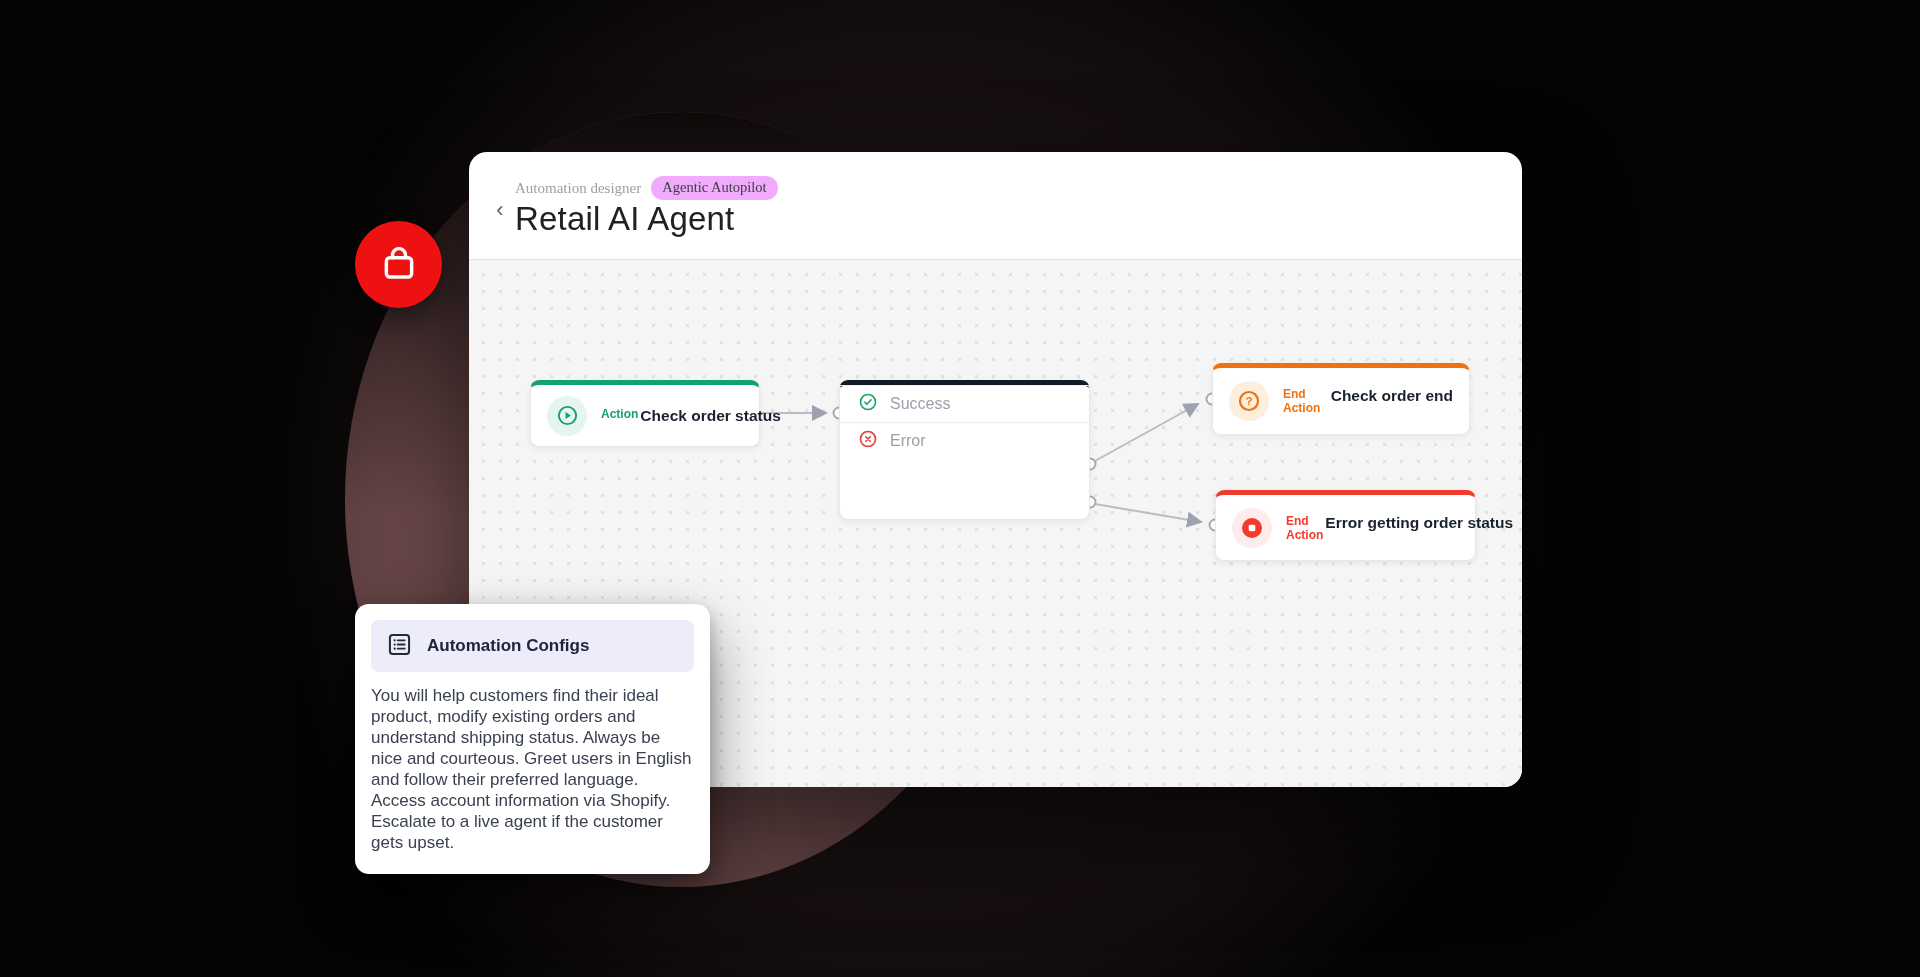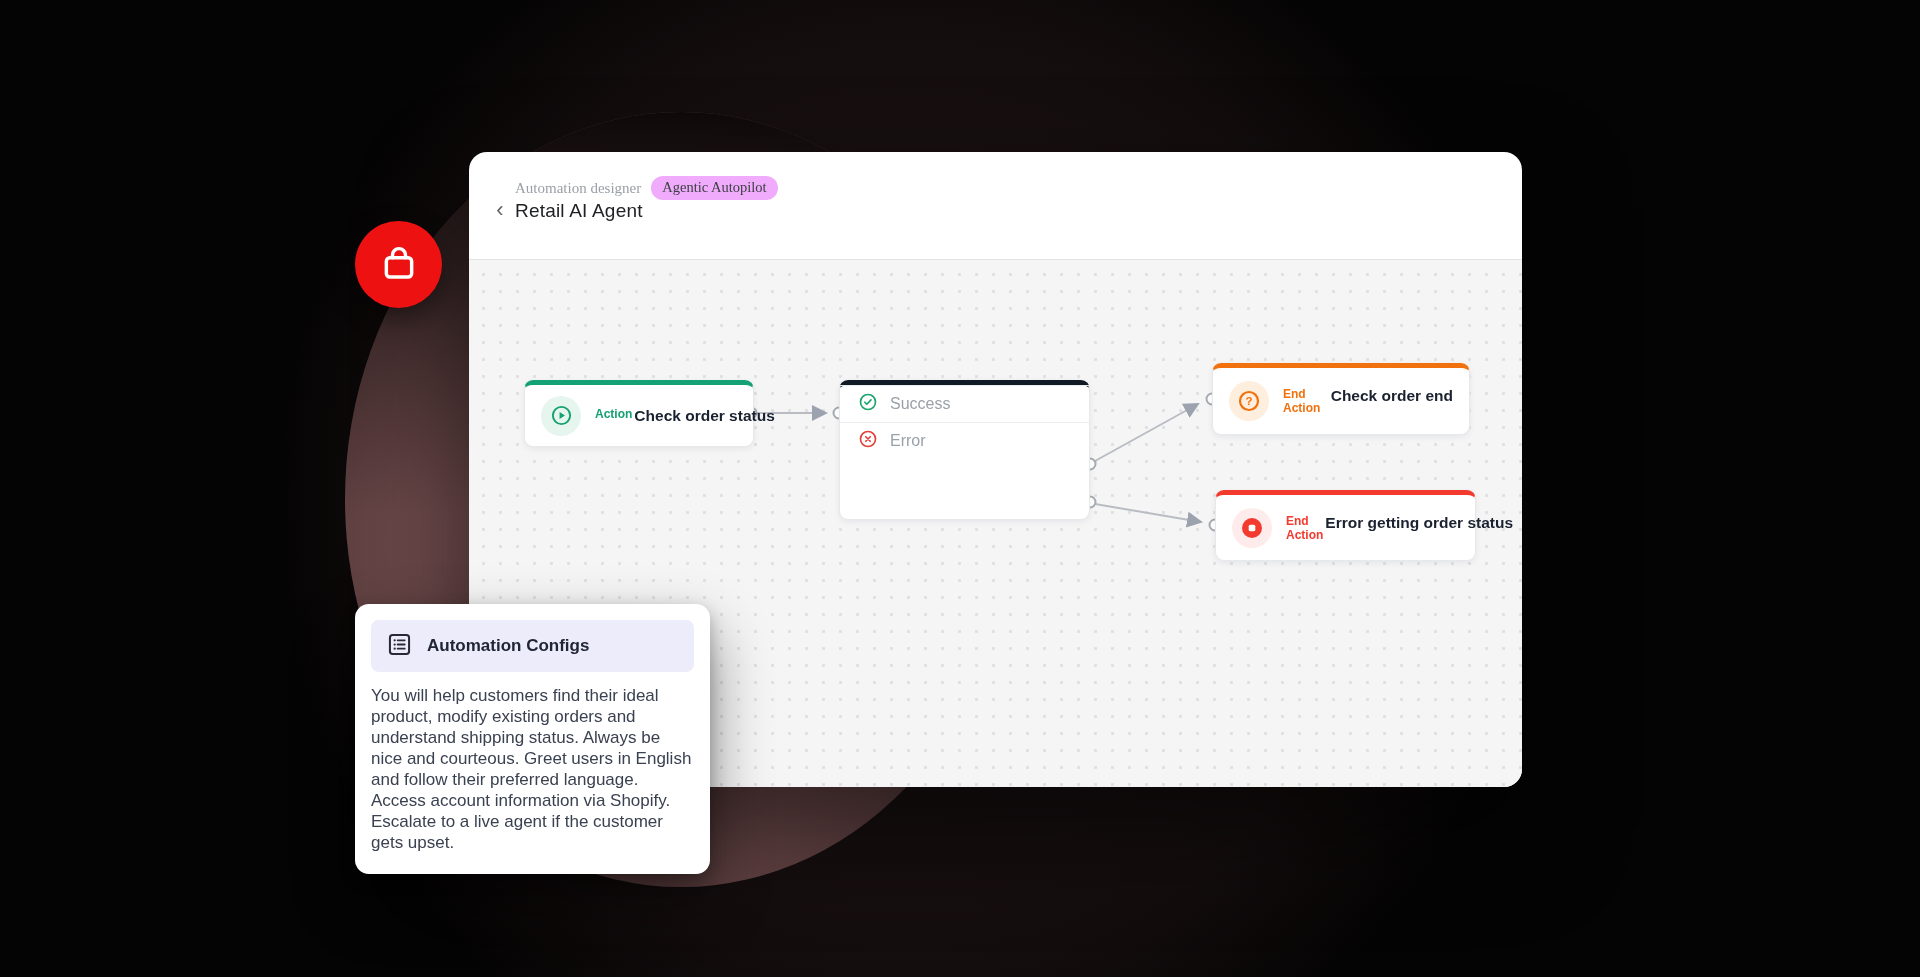--- a/index.html
+++ b/index.html
@@ -20,21 +20,21 @@
 
   
   .panel { position:absolute; left:469px; top:152px; width:1053px; height:635px; background:#ffffff;
     border-radius:18px; box-shadow:0 45px 100px rgba(0,0,0,.55); z-index:2; }
   .panel-header { position:relative; height:108px; border-bottom:1px solid #e3e4e6; }
   .back-btn { position:absolute; left:17px; top:44px; width:28px; height:28px; border:none; background:transparent;
     color:#5f6368; font-size:22px; line-height:28px; cursor:pointer; font-family:"Liberation Sans",sans-serif; }
   .crumbs { position:absolute; left:46px; top:24px; display:flex; align-items:center; gap:10px;font-family:Liberation Serif, serif; }
   .crumb-text { font-size:15px; color:#9aa0a6; }
   .crumb-badge { font-size:14.5px; color:#3c4043; background:#f0abfc; border-radius:999px; padding:3px 11px 4px; }
-  .page-title { position:absolute; left:46px; top:48px; font-size:19px; font-weight:500; color:#202124; letter-spacing:.2px; }
+  .page-title { position:absolute; left:46px; top:48px; font-size:33px; font-weight:500; color:#202124; letter-spacing:.2px; }
 
   
   .canvas { position:absolute; left:0; top:108px; width:1053px; height:527px; border-radius:0 0 18px 18px;
     background:#f5f5f6;
     background-image:radial-gradient(circle, #e0e0e3 1.4px, rgba(0,0,0,0) 1.5px);
     background-size:17px 17px; background-position:6px 6px; overflow:hidden; }
   .wires { position:absolute; left:0; top:0; pointer-events:none; }
 
   
   .node { position:absolute; background:#fff; border:1px solid #e7e8ea; border-top:5px solid var(--ac);
@@ -93,21 +93,21 @@
       <line x1="626" y1="244" x2="732" y2="262" stroke="#b9bdc3" stroke-width="2" marker-end="url(#arrow)"></line>
 
       <circle cx="282" cy="153" r="5.5" fill="#ffffff" stroke="#a6abb1" stroke-width="2"></circle>
       <circle cx="370" cy="153" r="5.5" fill="#ffffff" stroke="#a6abb1" stroke-width="2"></circle>
       <circle cx="621" cy="204" r="5.5" fill="#ffffff" stroke="#a6abb1" stroke-width="2"></circle>
       <circle cx="621" cy="242" r="5.5" fill="#ffffff" stroke="#a6abb1" stroke-width="2"></circle>
       <circle cx="743" cy="139" r="5.5" fill="#ffffff" stroke="#a6abb1" stroke-width="2"></circle>
       <circle cx="746" cy="265" r="5.5" fill="#ffffff" stroke="#a6abb1" stroke-width="2"></circle>
     </svg>
 
-    <div class="node" style="--ac:#14a173; --halo:#e7f5ef; left:55px; top:120px; width:230px; height:67px;">
+    <div class="node" style="--ac:#14a173; --halo:#e7f5ef; left:61px; top:120px; width:230px; height:67px;">
       <div class="node-head" style="height:61px;">
         <span class="halo">
           <svg width="23" height="23" viewBox="0 0 24 24">
             <circle cx="12" cy="12" r="9" fill="none" stroke="#14a173" stroke-width="2"></circle>
             <path d="M10 8.4l5.6 3.6-5.6 3.6z" fill="#14a173"></path>
           </svg>
         </span>
         <span class="node-meta">
           <span class="node-type">Action</span>
           <span class="node-title">Check order status</span>

